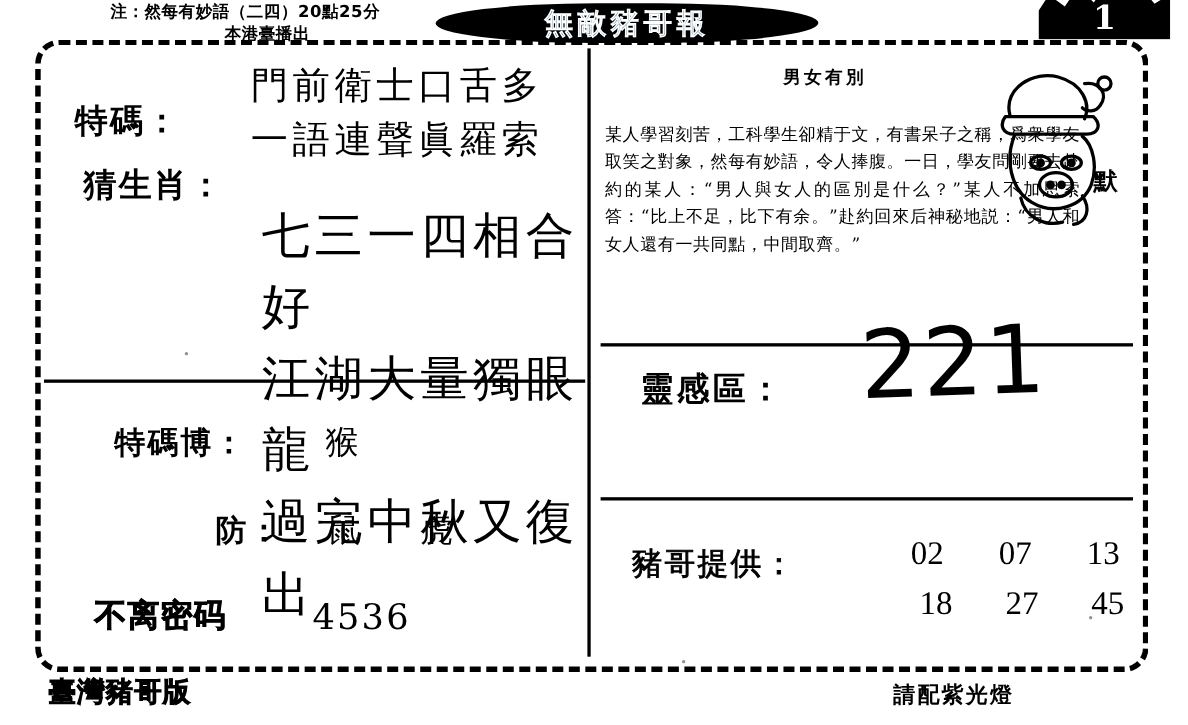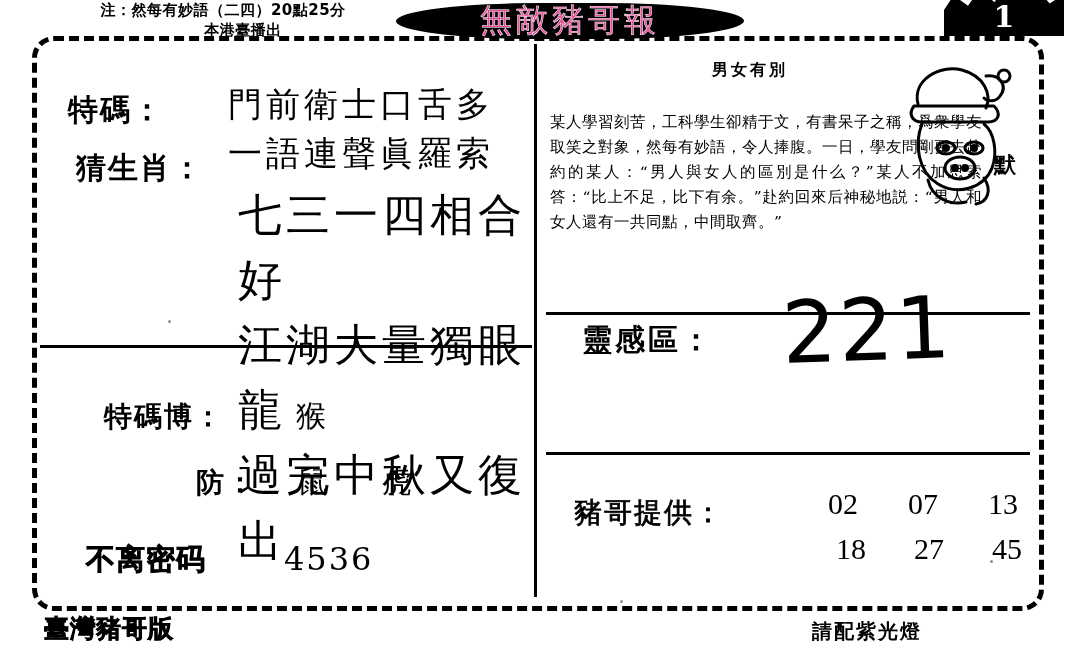--- a/index.html
+++ b/index.html
@@ -48,24 +48,24 @@
     background: #000;
     border-radius: 50% / 60%;
     transform: skewX(-4deg);
   }
   .banner-text {
     position: absolute;
     inset: 0;
     display: flex;
     align-items: center;
     justify-content: center;
-    color: #ec4899;
-    font-family: "DejaVu Serif", "Liberation Serif", serif;
-    font-weight: normal;
-    font-size: 32px;
+    color: #0c4a6e;
+    font-family: "DejaVu Serif", "Liberation Serif", serif;
+    font-weight: bold;
+    font-size: 26px;
     letter-spacing: 4px;
     -webkit-text-stroke: 0.5px #fff;
   }
 
   .corner-badge {
     position: absolute;
     right: 16px;
     top: -22px;
     width: 120px;
     height: 58px;
@@ -139,21 +139,21 @@
     top: 106px;
     font-family: Liberation Sans, sans-serif;
     font-weight: bold;
     font-size: 30px;
     letter-spacing: 2px;
   }
 
   .poem {
     position: absolute;
     left: 190px;
-    top: 38px;
+    top: 12px;
     width: 300px;
     font-family: "DejaVu Serif", "Liberation Serif", serif;
     font-size: 34px;
     letter-spacing: 4px;
     line-height: 1.45;
     font-weight: 500;
   }
   .verses {
     position: absolute;
     left: 200px;
@@ -163,21 +163,21 @@
     font-size: 44px;
     letter-spacing: 4px;
     line-height: 1.48;
     font-weight: 500;
   }
 
   
   .row-bo {
     position: absolute;
     left: 66px;
-    top: 354px;
+    top: 340px;
     width: 420px;
     display: flex;
     align-items: baseline;
   }
   .row-bo .k {
     font-family: "DejaVu Serif", "Liberation Serif", serif;
     font-weight: bold;
     font-size: 28px;
     letter-spacing: 2px;
   }
@@ -211,21 +211,21 @@
     font-size: 30px;
     margin-left: 54px;
   }
 
   .row-mima {
     position: absolute;
     left: 48px;
     top: 498px;
     width: 440px;
     display: flex;
-    align-items: flex-start;
+    align-items: flex-end;
   }
   .row-mima .k {
     font-family: "DejaVu Sans", "Liberation Sans", sans-serif;
     font-weight: bold;
     font-size: 29px;
     letter-spacing: 1px;
     -webkit-text-stroke: 0.7px #000;
   }
   .row-mima .v {
     font-family: "DejaVu Serif", "Liberation Serif", serif;
@@ -278,21 +278,21 @@
     left: 546px;
     top: 452px;
     width: 484px;
     height: 3px;
     background: #000;
   }
 
   .ling-label {
     position: absolute;
     left: 42px;
-    top: 278px;
+    top: 292px;
     font-family: "DejaVu Serif", "Liberation Serif", serif;
     font-weight: bold;
     font-size: 30px;
     letter-spacing: 3px;
   }
   .ling-value {
     position: absolute;
     left: 242px;
     top: 238px;
     font-family: "DejaVu Sans", "Liberation Sans", sans-serif;

